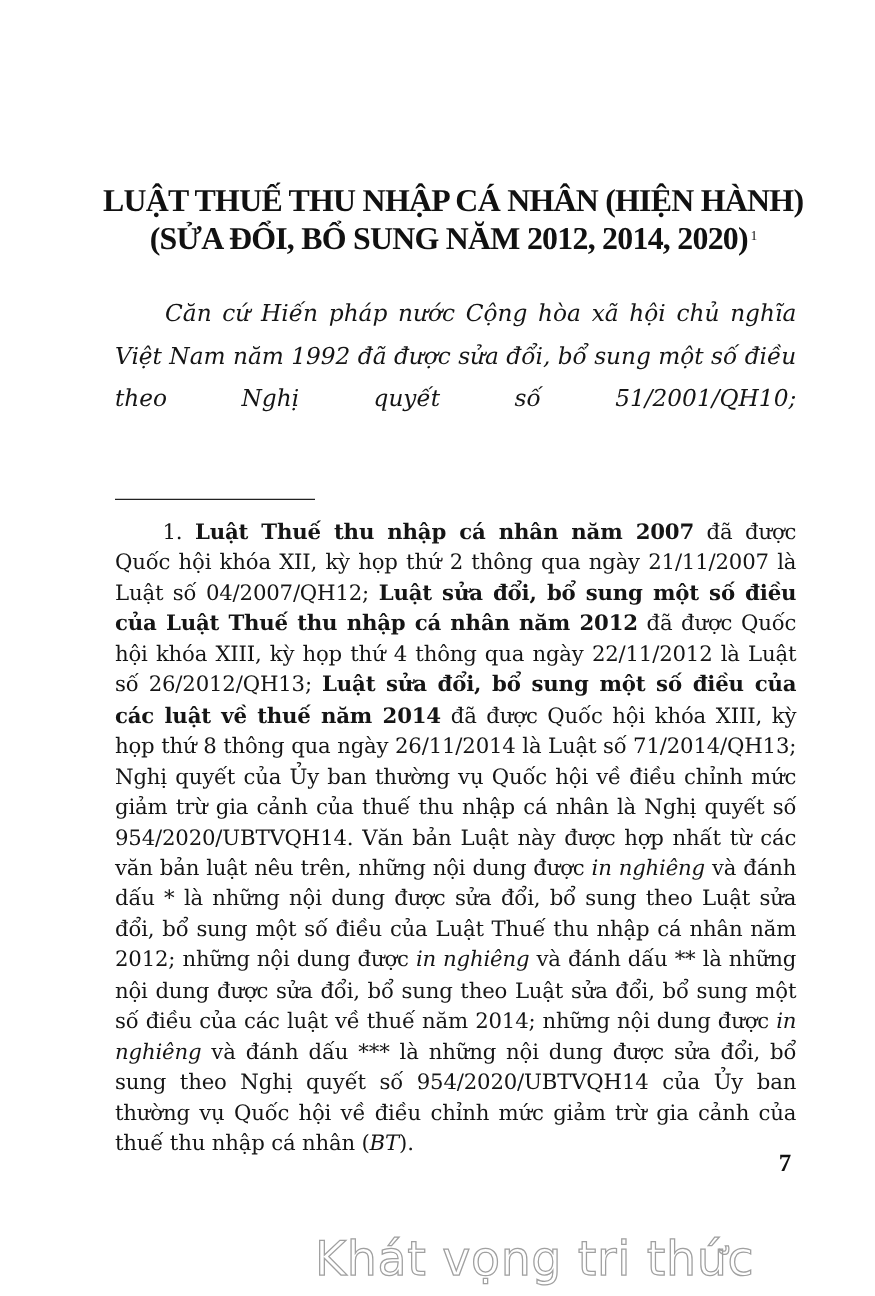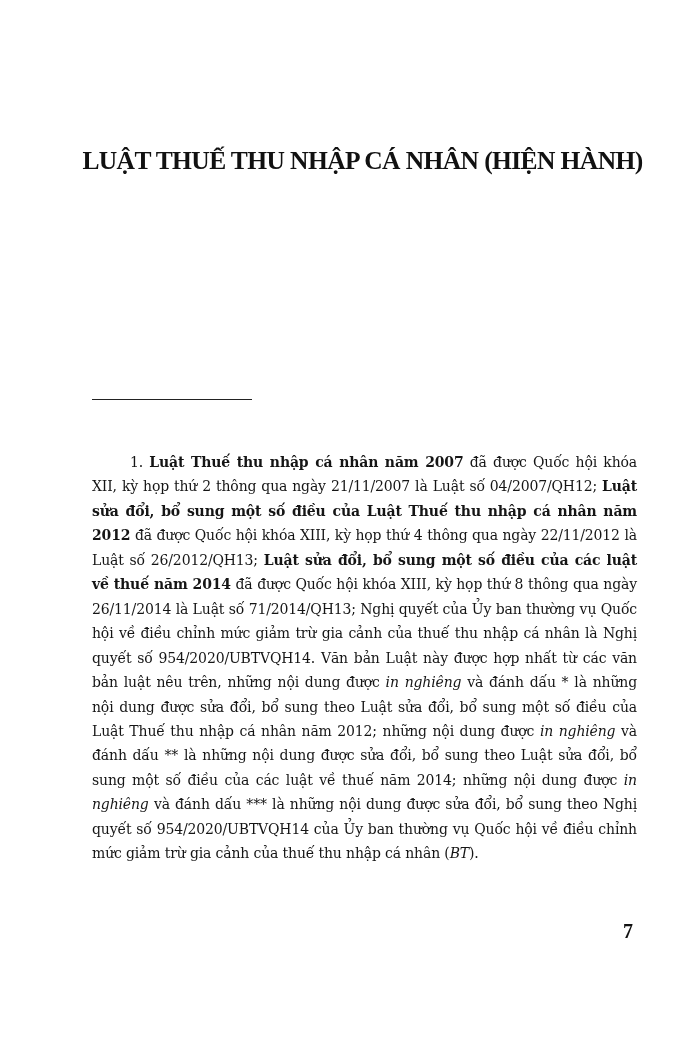--- a/index.html
+++ b/index.html
@@ -66,27 +66,26 @@
       width: 160px;
       height: 0;
       border-top: 1.3px solid #222;
     }
     .footnote {
       position: absolute;
       left: 92px;
       top: 414px;
       width: 545px;
       font-family: "DejaVu Serif", "Liberation Serif", serif;
-      font-size: 14px;
+      font-size: 17px;
       line-height: 24.45px;
       color: #151515;
       text-align: justify;
       text-indent: 38px;
       letter-spacing: -0.15px;
-      margin-top: 36px;
     }
     .footnote b { font-weight: bold; }
     .footnote i { font-style: italic; }
     .page-number {
       position: absolute;
       left: 623px;
       top: 920px;
       font-family: "Liberation Serif", "DejaVu Serif", serif;
       font-weight: bold;
       font-size: 20px;
@@ -120,28 +119,31 @@
       white-space: nowrap;
     }
   </style>
 </head>
 <body>
 
 <div class="page">
 
   <h1 class="title" style="margin:0;">
     <span class="line">LUẬT THUẾ THU NHẬP CÁ NHÂN (HIỆN HÀNH)</span>
+    <span class="line"><span>(SỬA ĐỔI, BỔ SUNG NĂM 2012, 2014, 2020)</span><sup>1</sup></span>
   </h1>
 
   <div class="intro">
+    <p class="l1">Căn cứ Hiến pháp nước Cộng hòa xã hội chủ nghĩa Việt Nam năm 1992 đã được sửa đổi, bổ sung một số điều theo Nghị quyết số 51/2001/QH10;</p>
   </div>
 
   <div class="rule"></div>
 
   <div class="footnote">
     <span>1.</span>
     <span id="footnote-body"> <b>Luật Thuế thu nhập cá nhân năm 2007</b><span> đã được Quốc hội khóa XII, kỳ họp thứ 2 thông qua ngày 21/11/2007 là Luật số 04/2007/QH12; </span><b>Luật sửa đổi, bổ sung một số điều của Luật Thuế thu nhập cá nhân năm 2012</b><span> đã được Quốc hội khóa XIII, kỳ họp thứ 4 thông qua ngày 22/11/2012 là Luật số 26/2012/QH13; </span><b>Luật sửa đổi, bổ sung một số điều của các luật về thuế năm 2014</b><span> đã được Quốc hội khóa XIII, kỳ họp thứ 8 thông qua ngày 26/11/2014 là Luật số 71/2014/QH13; Nghị quyết của Ủy ban thường vụ Quốc hội về điều chỉnh mức giảm trừ gia cảnh của thuế thu nhập cá nhân là Nghị quyết số 954/2020/UBTVQH14. Văn bản Luật này được hợp nhất từ các văn bản luật nêu trên, những nội dung được </span><i>in nghiêng</i><span> và đánh dấu * là những nội dung được sửa đổi, bổ sung theo Luật sửa đổi, bổ sung một số điều của Luật Thuế thu nhập cá nhân năm 2012; những nội dung được </span><i>in nghiêng</i><span> và đánh dấu ** là những nội dung được sửa đổi, bổ sung theo Luật sửa đổi, bổ sung một số điều của các luật về thuế năm 2014; những nội dung được </span><i>in nghiêng</i><span> và đánh dấu *** là những nội dung được sửa đổi, bổ sung theo Nghị quyết số 954/2020/UBTVQH14 của Ủy ban thường vụ Quốc hội về điều chỉnh mức giảm trừ gia cảnh của thuế thu nhập cá nhân (</span><i>BT</i><span>).</span></span>
   </div>
 
   <div class="page-number">7</div>
 
+  <div class="watermark-slogan">Khát vọng tri thức</div>
 
 </div>
 
 </body></html>

